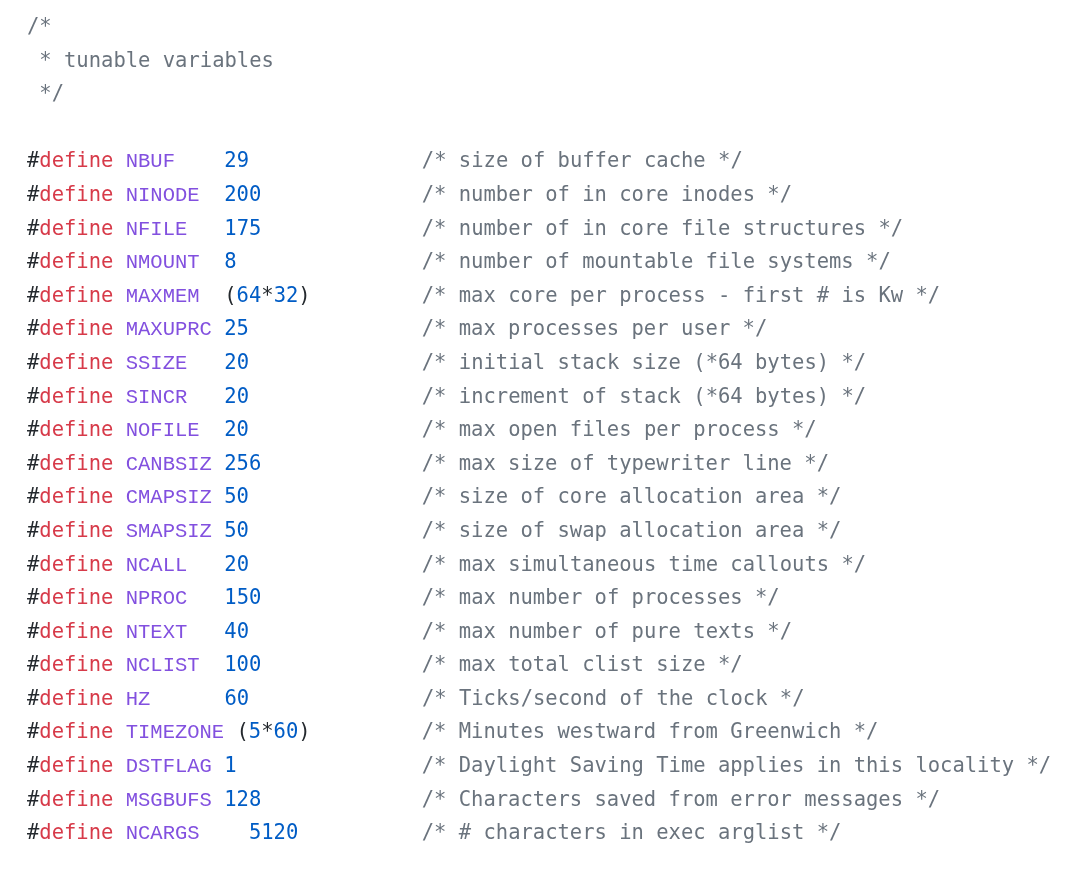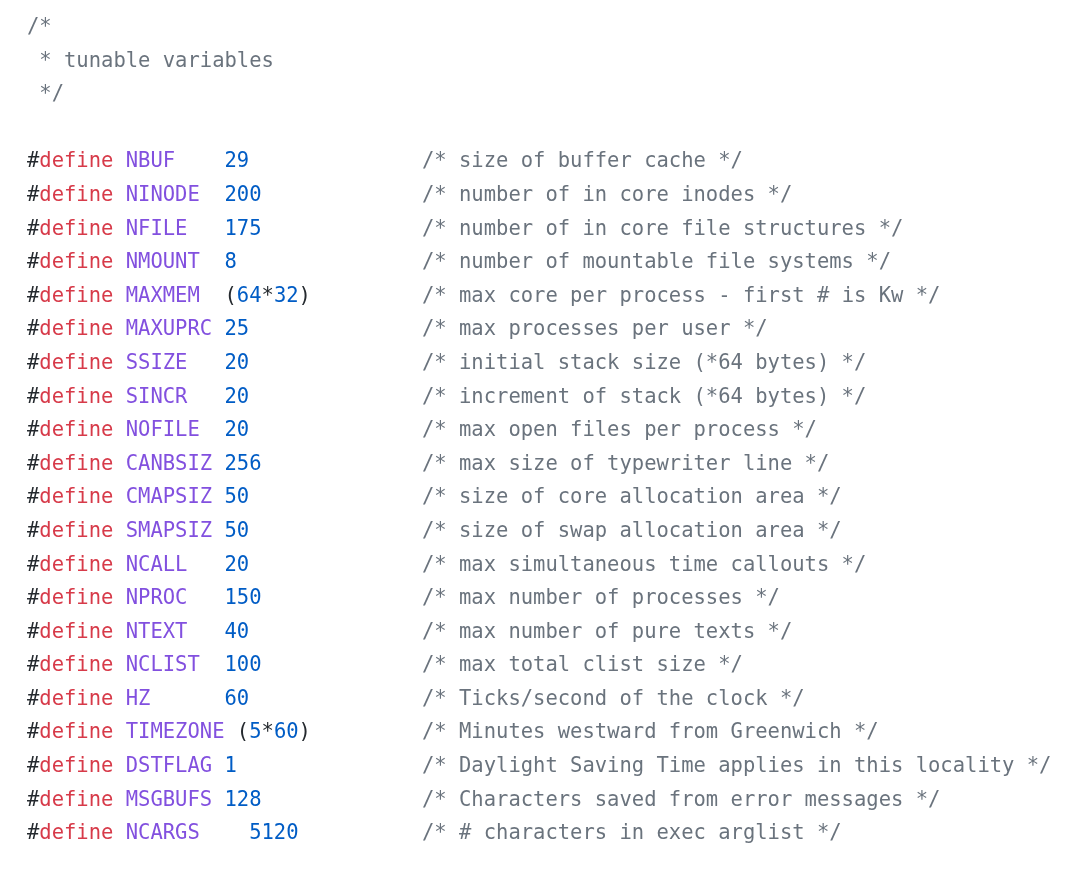--- a/index.html
+++ b/index.html
@@ -22,21 +22,21 @@
     line-height: 33.6px;
     font-weight: normal;
     color: var(--c-plain, #24292e);
   }
   .line {
     white-space: pre;
     height: 33.6px;
   }
   .tok-comment { color: var(--c-comment, #6a737d); }
   .tok-keyword { color: var(--c-keyword, #d73a49); text-align: center; }
-  .tok-name    { color: var(--c-identifier, #8250df); }
+  .tok-name    { color: var(--c-identifier, #8250df); font-family: Liberation Mono, monospace; }
   .tok-num     { color: var(--c-number, #005cc5); }
   .tok-plain   { color: var(--c-plain, #24292e); }
 </style>
 </head>
 <body style="background: rgb(255, 255, 255);">
 
 <div class="screen">
   <pre class="code"><div class="line"><span class="tok-comment">/*</span></div><div class="line"><span class="tok-comment"> * tunable variables</span></div><div class="line"><span class="tok-comment"> */</span></div><div class="line"></div><div class="line"><span class="tok-plain">#</span><span class="tok-keyword">define</span><span class="tok-plain"> </span><span class="tok-name">NBUF</span><span class="tok-plain">    </span><span class="tok-plain"><span class="tok-num">29</span></span><span class="tok-plain">              </span><span class="tok-comment">/* size of buffer cache */</span></div><div class="line"><span class="tok-plain">#</span><span class="tok-keyword">define</span><span class="tok-plain"> </span><span class="tok-name">NINODE</span><span class="tok-plain">  </span><span class="tok-plain"><span class="tok-num">200</span></span><span class="tok-plain">             </span><span class="tok-comment">/* number of in core inodes */</span></div><div class="line"><span class="tok-plain">#</span><span class="tok-keyword">define</span><span class="tok-plain"> </span><span class="tok-name">NFILE</span><span class="tok-plain">   </span><span class="tok-plain"><span class="tok-num">175</span></span><span class="tok-plain">             </span><span class="tok-comment">/* number of in core file structures */</span></div><div class="line"><span class="tok-plain">#</span><span class="tok-keyword">define</span><span class="tok-plain"> </span><span class="tok-name">NMOUNT</span><span class="tok-plain">  </span><span class="tok-plain"><span class="tok-num">8</span></span><span class="tok-plain">               </span><span class="tok-comment">/* number of mountable file systems */</span></div><div class="line"><span class="tok-plain">#</span><span class="tok-keyword">define</span><span class="tok-plain"> </span><span class="tok-name">MAXMEM</span><span class="tok-plain">  </span><span class="tok-plain"><span class="tok-plain">(</span><span class="tok-num">64</span><span class="tok-plain">*</span><span class="tok-num">32</span><span class="tok-plain">)</span></span><span class="tok-plain">         </span><span class="tok-comment">/* max core per process - first # is Kw */</span></div><div class="line"><span class="tok-plain">#</span><span class="tok-keyword">define</span><span class="tok-plain"> </span><span class="tok-name">MAXUPRC</span><span class="tok-plain"> </span><span class="tok-plain"><span class="tok-num">25</span></span><span class="tok-plain">              </span><span class="tok-comment">/* max processes per user */</span></div><div class="line"><span class="tok-plain">#</span><span class="tok-keyword">define</span><span class="tok-plain"> </span><span class="tok-name">SSIZE</span><span class="tok-plain">   </span><span class="tok-plain"><span class="tok-num">20</span></span><span class="tok-plain">              </span><span class="tok-comment">/* initial stack size (*64 bytes) */</span></div><div class="line"><span class="tok-plain">#</span><span class="tok-keyword">define</span><span class="tok-plain"> </span><span class="tok-name">SINCR</span><span class="tok-plain">   </span><span class="tok-plain"><span class="tok-num">20</span></span><span class="tok-plain">              </span><span class="tok-comment">/* increment of stack (*64 bytes) */</span></div><div class="line"><span class="tok-plain">#</span><span class="tok-keyword">define</span><span class="tok-plain"> </span><span class="tok-name">NOFILE</span><span class="tok-plain">  </span><span class="tok-plain"><span class="tok-num">20</span></span><span class="tok-plain">              </span><span class="tok-comment">/* max open files per process */</span></div><div class="line"><span class="tok-plain">#</span><span class="tok-keyword">define</span><span class="tok-plain"> </span><span class="tok-name">CANBSIZ</span><span class="tok-plain"> </span><span class="tok-plain"><span class="tok-num">256</span></span><span class="tok-plain">             </span><span class="tok-comment">/* max size of typewriter line */</span></div><div class="line"><span class="tok-plain">#</span><span class="tok-keyword">define</span><span class="tok-plain"> </span><span class="tok-name">CMAPSIZ</span><span class="tok-plain"> </span><span class="tok-plain"><span class="tok-num">50</span></span><span class="tok-plain">              </span><span class="tok-comment">/* size of core allocation area */</span></div><div class="line"><span class="tok-plain">#</span><span class="tok-keyword">define</span><span class="tok-plain"> </span><span class="tok-name">SMAPSIZ</span><span class="tok-plain"> </span><span class="tok-plain"><span class="tok-num">50</span></span><span class="tok-plain">              </span><span class="tok-comment">/* size of swap allocation area */</span></div><div class="line"><span class="tok-plain">#</span><span class="tok-keyword">define</span><span class="tok-plain"> </span><span class="tok-name">NCALL</span><span class="tok-plain">   </span><span class="tok-plain"><span class="tok-num">20</span></span><span class="tok-plain">              </span><span class="tok-comment">/* max simultaneous time callouts */</span></div><div class="line"><span class="tok-plain">#</span><span class="tok-keyword">define</span><span class="tok-plain"> </span><span class="tok-name">NPROC</span><span class="tok-plain">   </span><span class="tok-plain"><span class="tok-num">150</span></span><span class="tok-plain">             </span><span class="tok-comment">/* max number of processes */</span></div><div class="line"><span class="tok-plain">#</span><span class="tok-keyword">define</span><span class="tok-plain"> </span><span class="tok-name">NTEXT</span><span class="tok-plain">   </span><span class="tok-plain"><span class="tok-num">40</span></span><span class="tok-plain">              </span><span class="tok-comment">/* max number of pure texts */</span></div><div class="line"><span class="tok-plain">#</span><span class="tok-keyword">define</span><span class="tok-plain"> </span><span class="tok-name">NCLIST</span><span class="tok-plain">  </span><span class="tok-plain"><span class="tok-num">100</span></span><span class="tok-plain">             </span><span class="tok-comment">/* max total clist size */</span></div><div class="line"><span class="tok-plain">#</span><span class="tok-keyword">define</span><span class="tok-plain"> </span><span class="tok-name">HZ</span><span class="tok-plain">      </span><span class="tok-plain"><span class="tok-num">60</span></span><span class="tok-plain">              </span><span class="tok-comment">/* Ticks/second of the clock */</span></div><div class="line"><span class="tok-plain">#</span><span class="tok-keyword">define</span><span class="tok-plain"> </span><span class="tok-name">TIMEZONE</span><span class="tok-plain"> </span><span class="tok-plain"><span class="tok-plain">(</span><span class="tok-num">5</span><span class="tok-plain">*</span><span class="tok-num">60</span><span class="tok-plain">)</span></span><span class="tok-plain">         </span><span class="tok-comment">/* Minutes westward from Greenwich */</span></div><div class="line"><span class="tok-plain">#</span><span class="tok-keyword">define</span><span class="tok-plain"> </span><span class="tok-name">DSTFLAG</span><span class="tok-plain"> </span><span class="tok-plain"><span class="tok-num">1</span></span><span class="tok-plain">               </span><span class="tok-comment">/* Daylight Saving Time applies in this locality */</span></div><div class="line"><span class="tok-plain">#</span><span class="tok-keyword">define</span><span class="tok-plain"> </span><span class="tok-name">MSGBUFS</span><span class="tok-plain"> </span><span class="tok-plain"><span class="tok-num">128</span></span><span class="tok-plain">             </span><span class="tok-comment">/* Characters saved from error messages */</span></div><div class="line"><span class="tok-plain">#</span><span class="tok-keyword">define</span><span class="tok-plain"> </span><span class="tok-name">NCARGS</span><span class="tok-plain">    </span><span class="tok-plain"><span class="tok-num">5120</span></span><span class="tok-plain">          </span><span class="tok-comment">/* # characters in exec arglist */</span></div></pre>
 </div>
 

